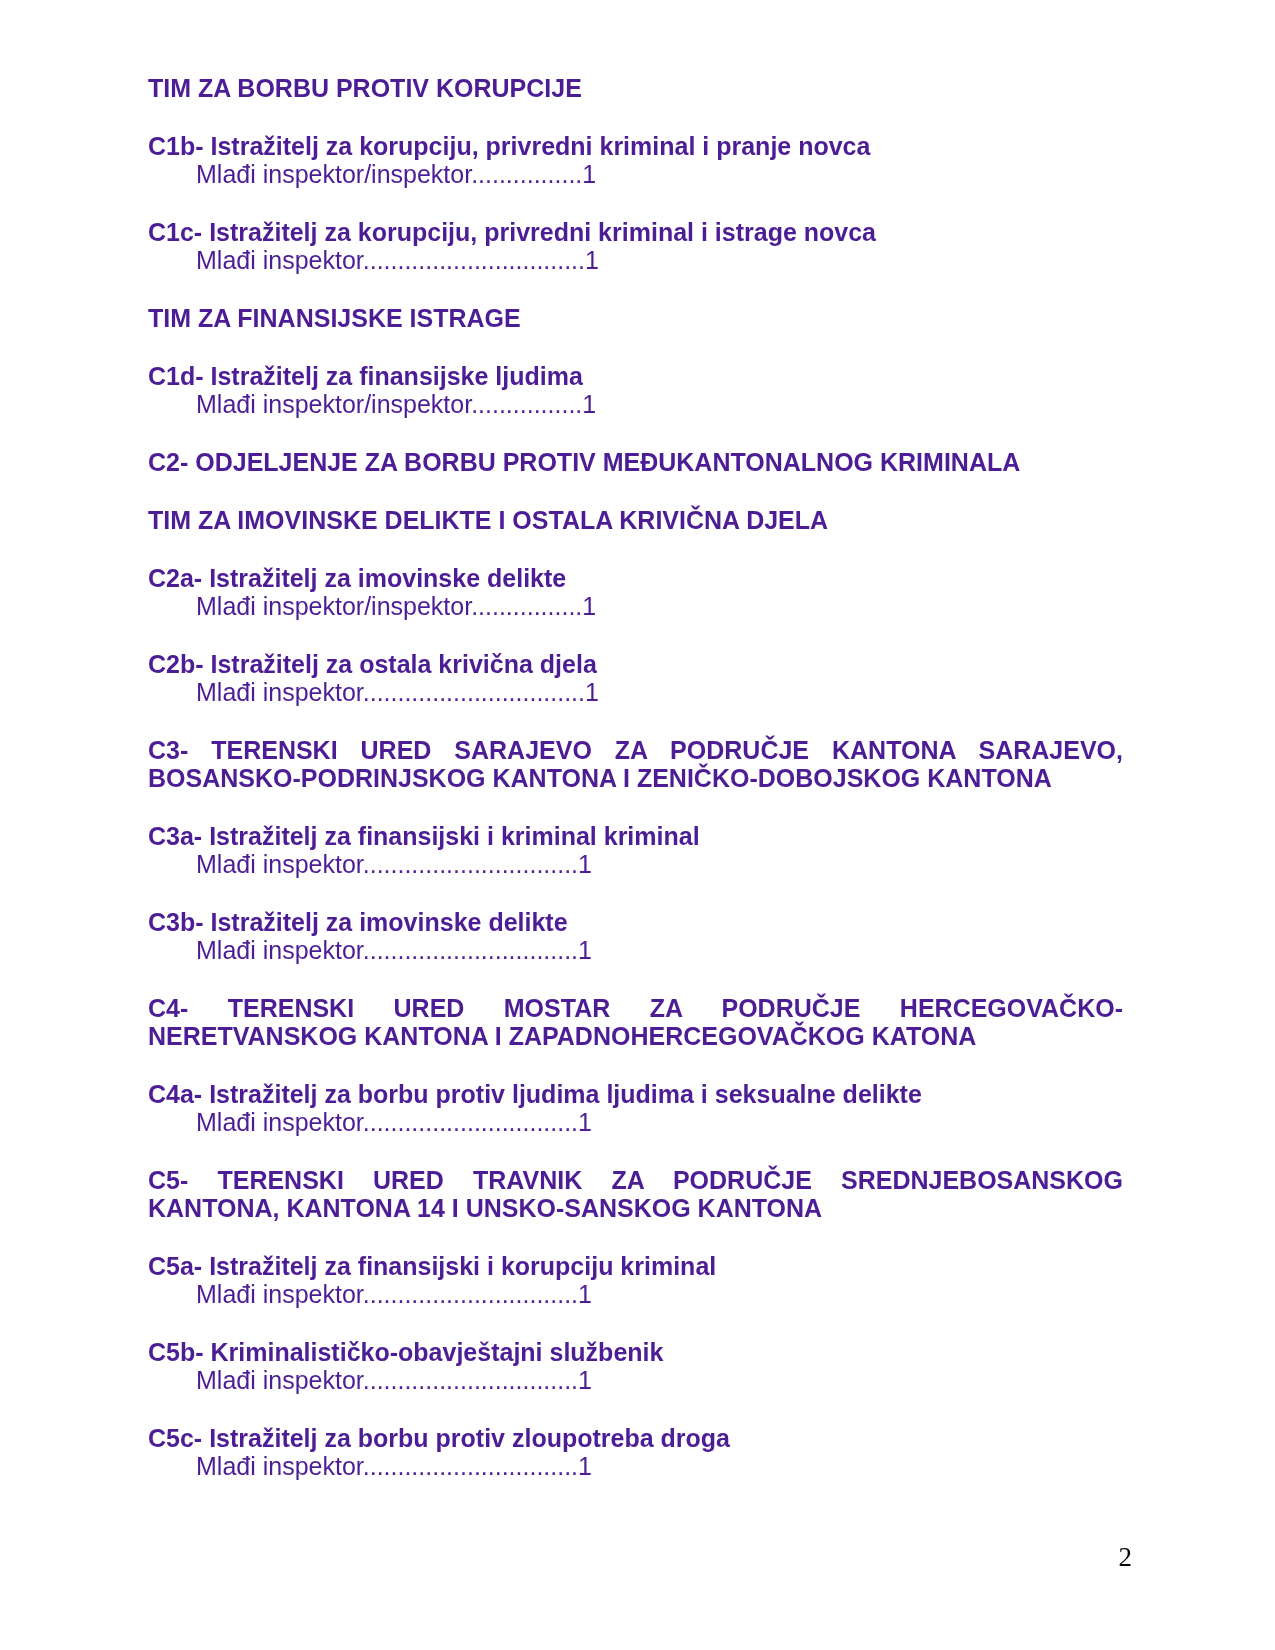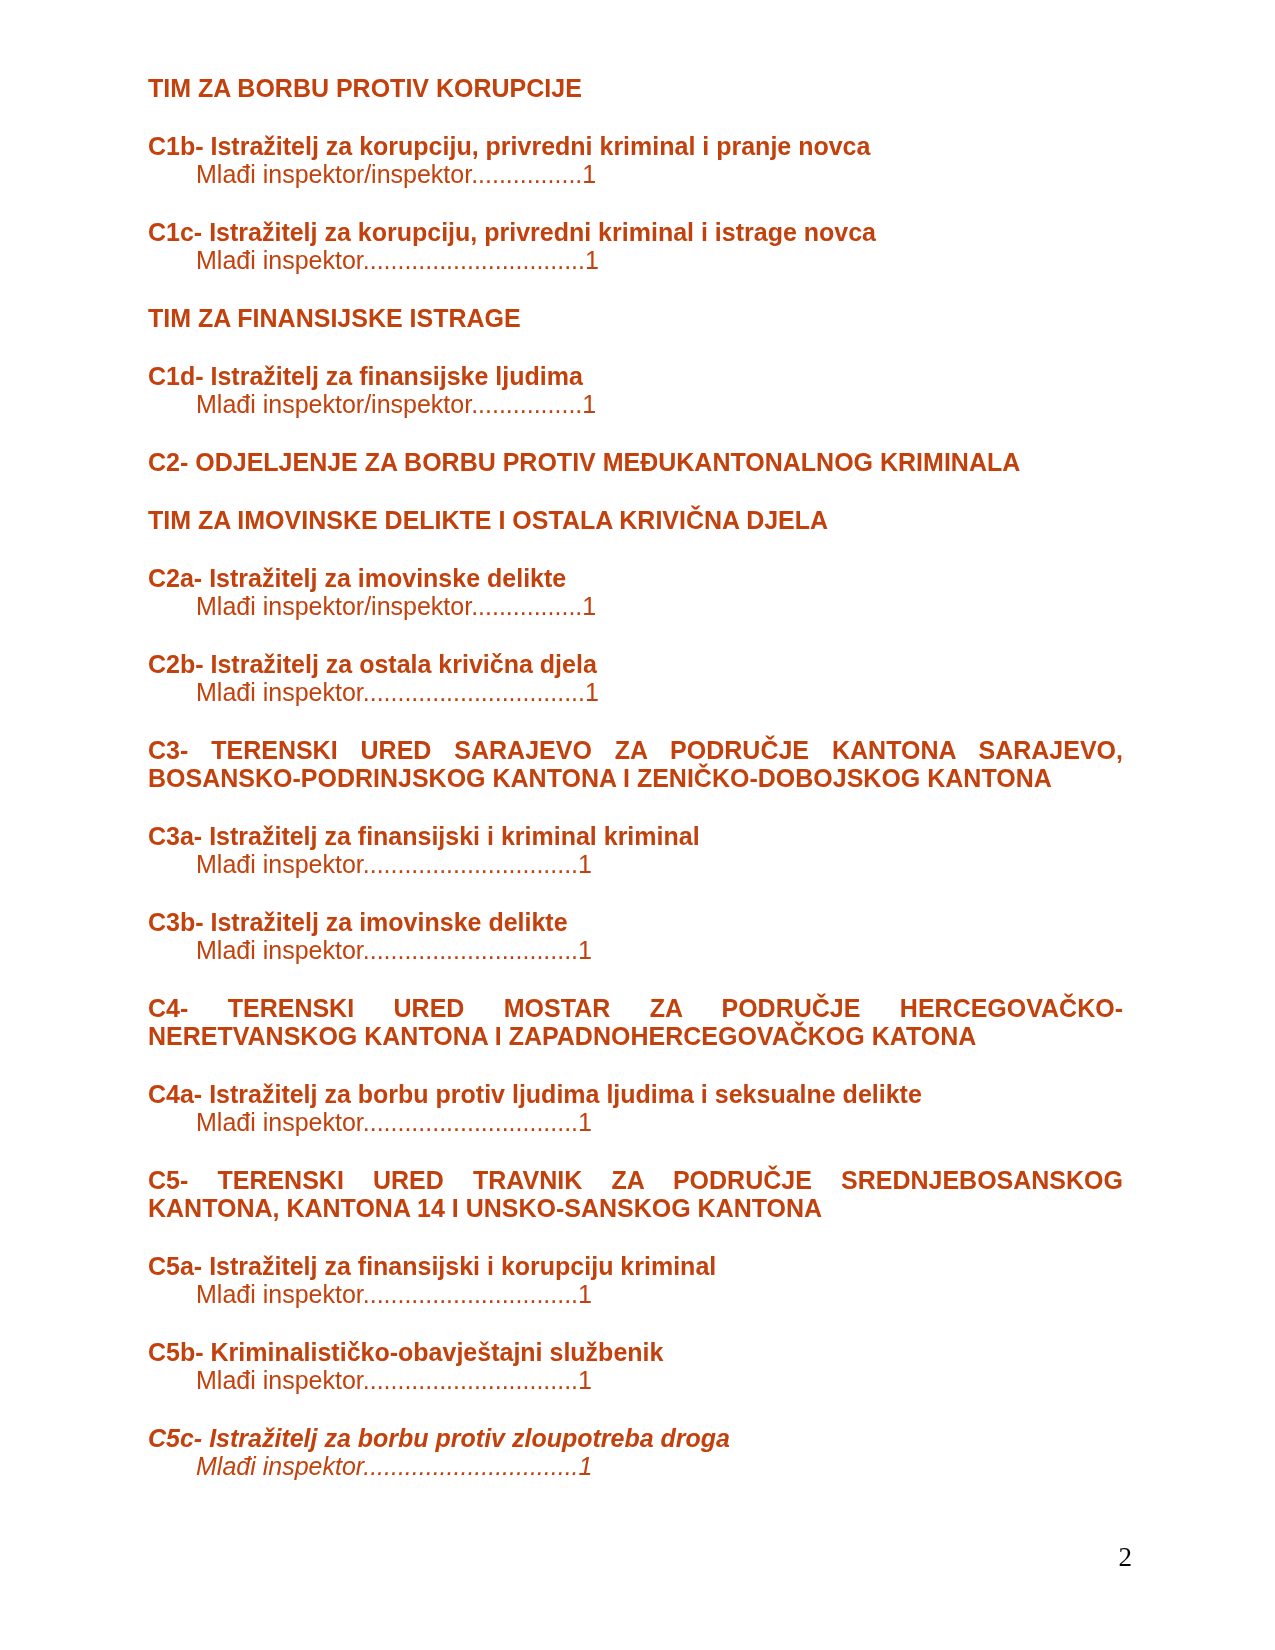--- a/index.html
+++ b/index.html
@@ -11,24 +11,24 @@
     overflow: hidden;
   }
   .content {
     position: absolute;
     left: 148px;
     top: 74px;
     width: 975px;
     font-family: "Liberation Sans", sans-serif;
     font-size: 25px;
     line-height: 28px;
-    color: #c2410c;
+    color: #4c1d95;
   }
   .block { margin: 0 0 30px 0; }
-  .block:last-child { margin-bottom: 0; font-style: italic; }
+  .block:last-child { margin-bottom: 0; }
   .heading { font-weight: bold; }
   .justify { text-align: justify; }
   .pos-title { font-weight: bold; }
   .pos-staffing { font-weight: normal; margin-left: 48px; }
   .page-number {
     position: absolute;
     top: 1541px;
     right: 143px;
     font-family: "Liberation Serif", serif;
     font-size: 27px;

